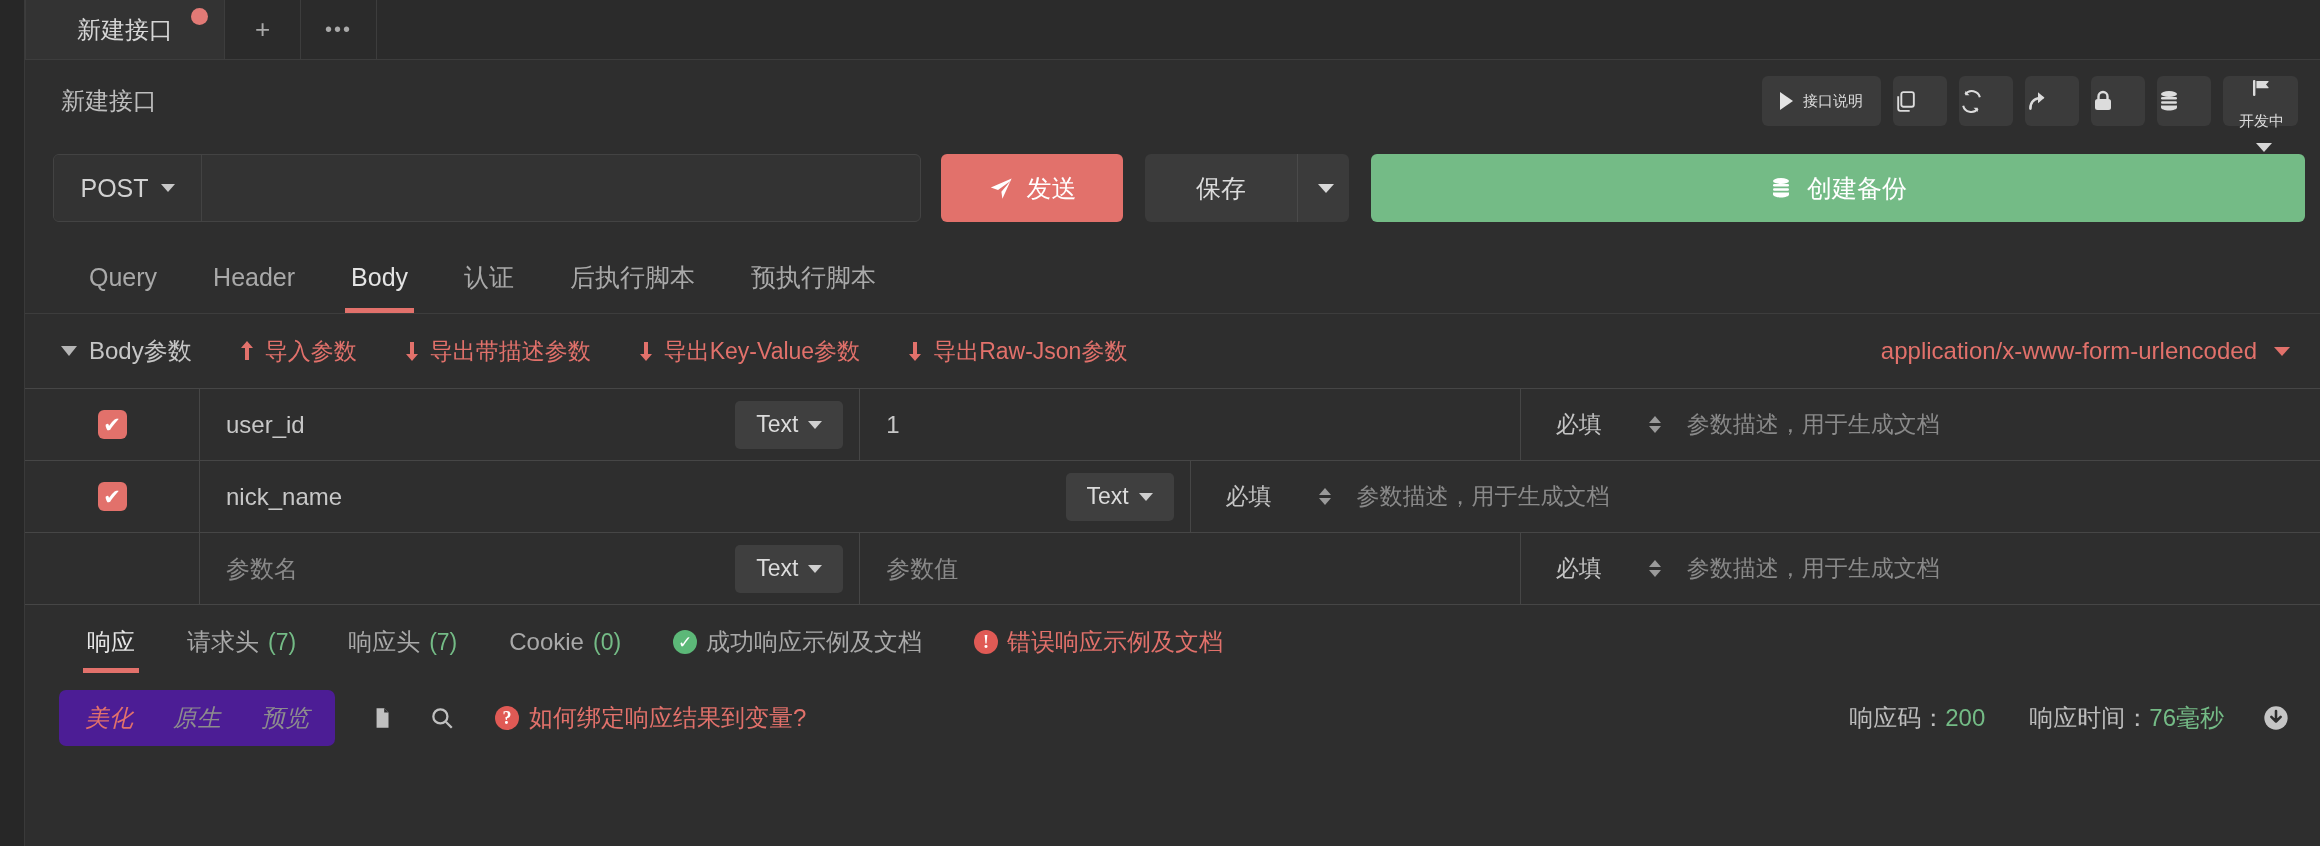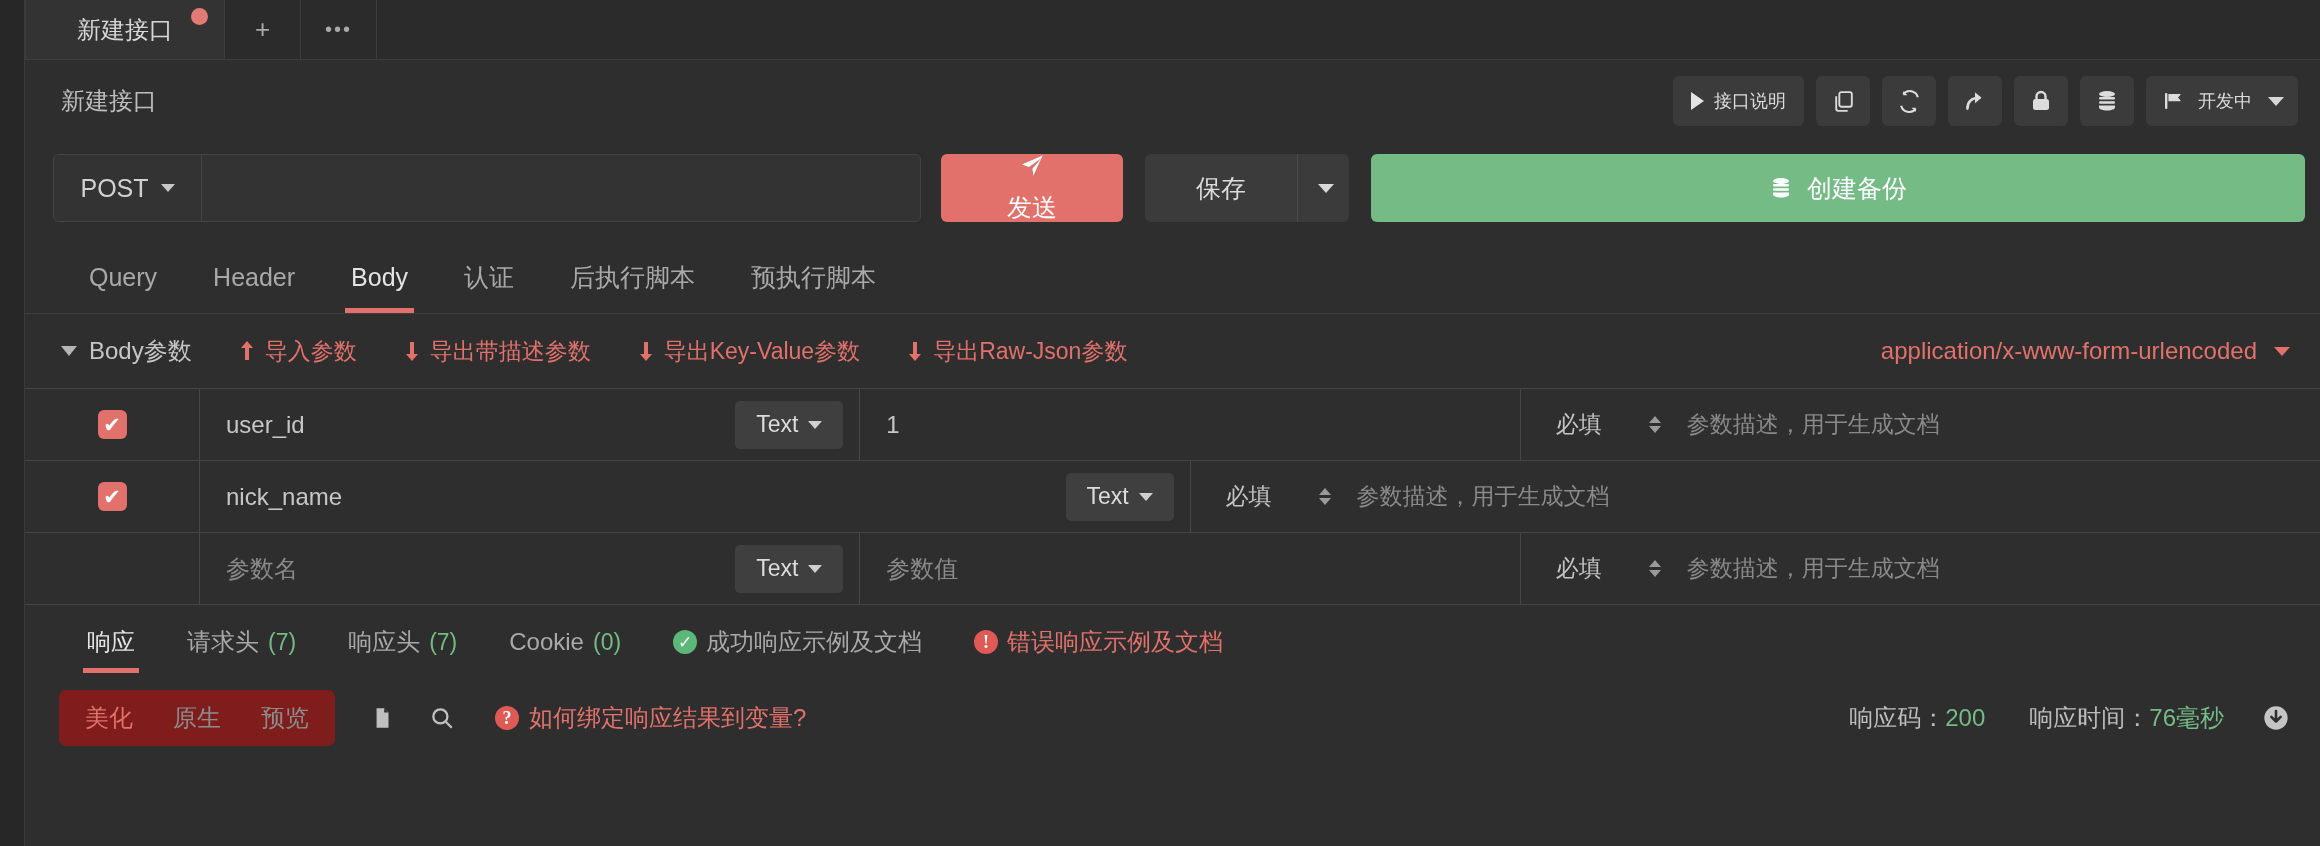--- a/index.html
+++ b/index.html
@@ -67,30 +67,30 @@
     display: flex; align-items: center;
     padding: 0 22px 0 36px;
     flex: 0 0 82px;
   }
   .header-title { color: #bdbdbd; font-size: 24px; }
   .header-spacer { flex: 1; }
   .hbtn {
     height: 50px;
     background: #3b3b3b;
     border-radius: 6px;
-    display: flex; align-items: center; justify-content: center;
+    display: flex; align-items: center; 
     color: #dcdcdc;
     margin-left: 12px;
     padding: 0 18px;
-    font-size: 18px;
+    font-size: 15px;
     cursor: pointer;
     gap: 10px;
   }
   .hbtn.icon-only { width: 54px; padding: 0; }
-  .hbtn.flag { padding: 0 14px 0 16px; gap: 12px; }
+  .hbtn.flag { padding: 0 14px 0 16px; gap: 12px; flex-direction: column; }
   .caret-sm {
     width: 0; height: 0;
     border-left: 8px solid transparent;
     border-right: 8px solid transparent;
     border-top: 9px solid #d8d8d8;
     margin-left: 4px;
   }
   .play-tri {
     width: 0; height: 0;
     border-top: 9px solid transparent;
@@ -137,21 +137,20 @@
   }
   .send-btn {
     width: 182px; height: 68px;
     background: #e2716b;
     border-radius: 6px;
     margin-left: 20px;
     display: flex; align-items: center; justify-content: center;
     gap: 12px;
     color: #ffffff; font-size: 25px;
     cursor: pointer;
-    flex-direction: column;
   }
   .save-group {
     display: flex; margin-left: 22px; height: 68px;
   }
   .save-btn {
     width: 152px;
     background: #3b3b3b;
     border-radius: 6px 0 0 6px;
     display: flex; align-items: center; justify-content: center;
     color: #dcdcdc; font-size: 25px;
@@ -321,24 +320,25 @@
 
   
   .bottombar {
     display: flex; align-items: center;
     height: 78px;
     padding: 0 30px 0 34px;
     flex: 0 0 78px;
   }
   .seg {
     display: flex; align-items: center;
-    background: #7f1d1d;
+    background: #4c1d95;
     border-radius: 7px;
     height: 56px;
     padding: 0 6px;
+    font-style: italic;
   }
   .seg-item {
     padding: 0 20px;
     color: #8d8d8d; font-size: 24px;
     cursor: pointer;
   }
   .seg-item.active { color: #e2716b; }
   .bicon {
     margin-left: 34px;
     color: #c0c0c0;

